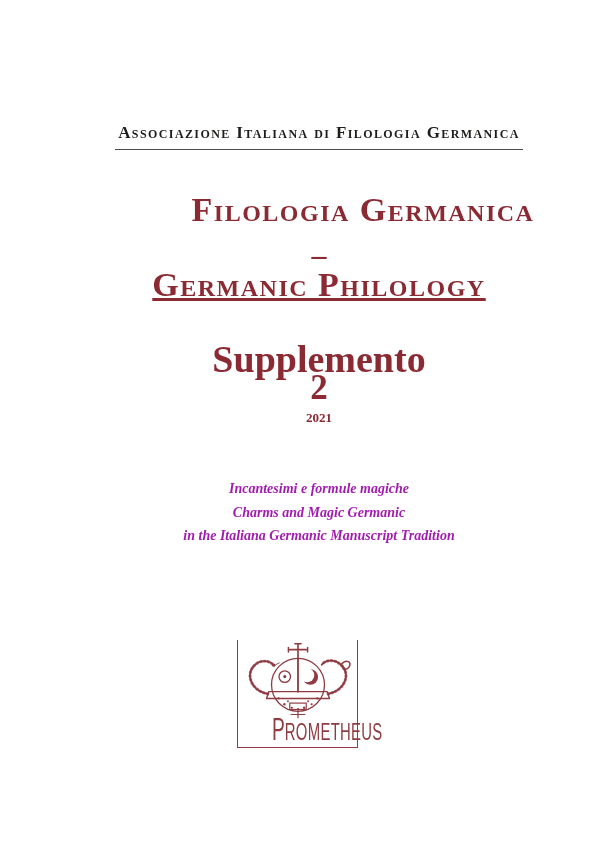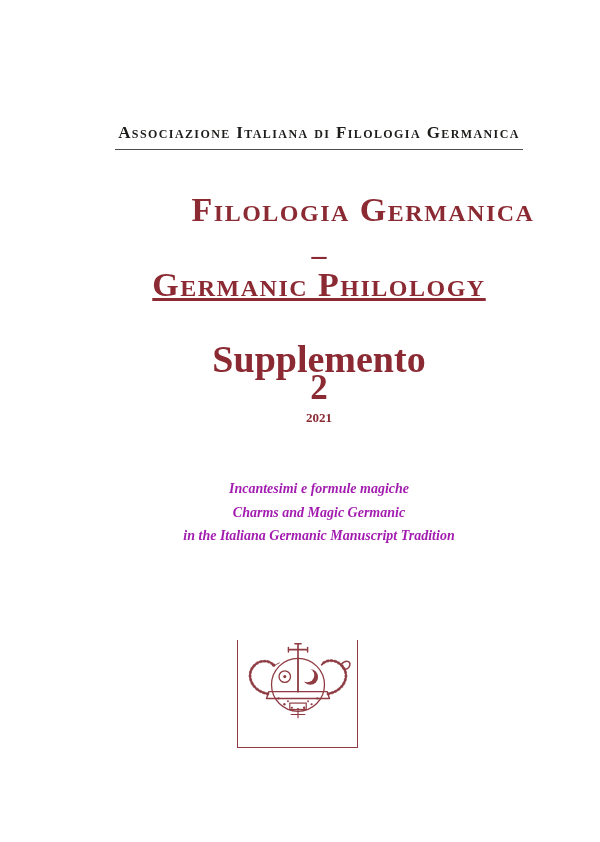--- a/index.html
+++ b/index.html
@@ -188,15 +188,20 @@
 
       <path d="M27 58 C8 54 2 36 13 26 C19 20.5 29 21 33 26.5" stroke-width="2"></path>
       <path d="M27 58 C8 54 2 36 13 26 C19 20.5 29 21 33 26.5" stroke-width="3.4" stroke-dasharray="0.8 3.4" opacity="0.65"></path>
       <circle cx="33.5" cy="26.5" r="1.8" fill="#8e3b42" stroke="none"></circle>
       <path d="M35.5 26 L39.5 24" stroke-width="1"></path>
 
       <path d="M93 58 C112 54 118 36 107 26 C100 19.5 90 20.5 86 26" stroke-width="2"></path>
       <path d="M93 58 C112 54 118 36 107 26 C100 19.5 90 20.5 86 26" stroke-width="3.4" stroke-dasharray="0.8 3.4" opacity="0.65"></path>
       <path d="M107 26 C113 19 120 23 115.5 29 C112.5 32.5 108 31 109 27" stroke-width="1.6"></path>
     </svg>
+    <div class="publisher-name">
+      <span class="publisher-inner">
+        <span class="p-initial">P</span><span class="p-rest">ROMETHEUS</span>
+      </span>
+    </div>
   </div>
 
 </div>
 
 </body></html>

